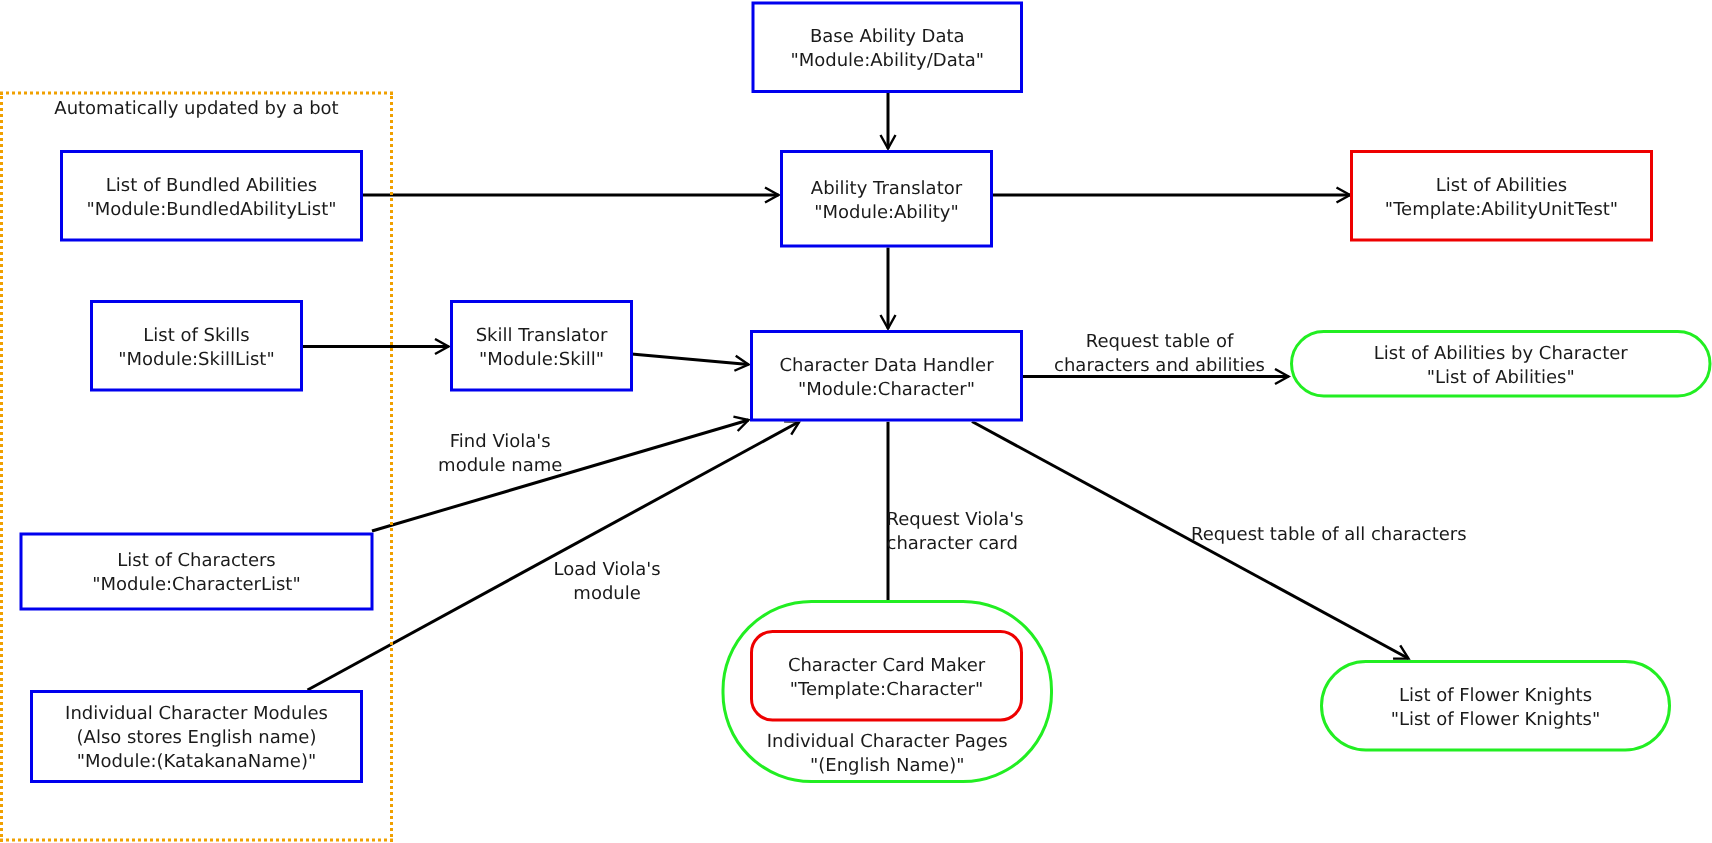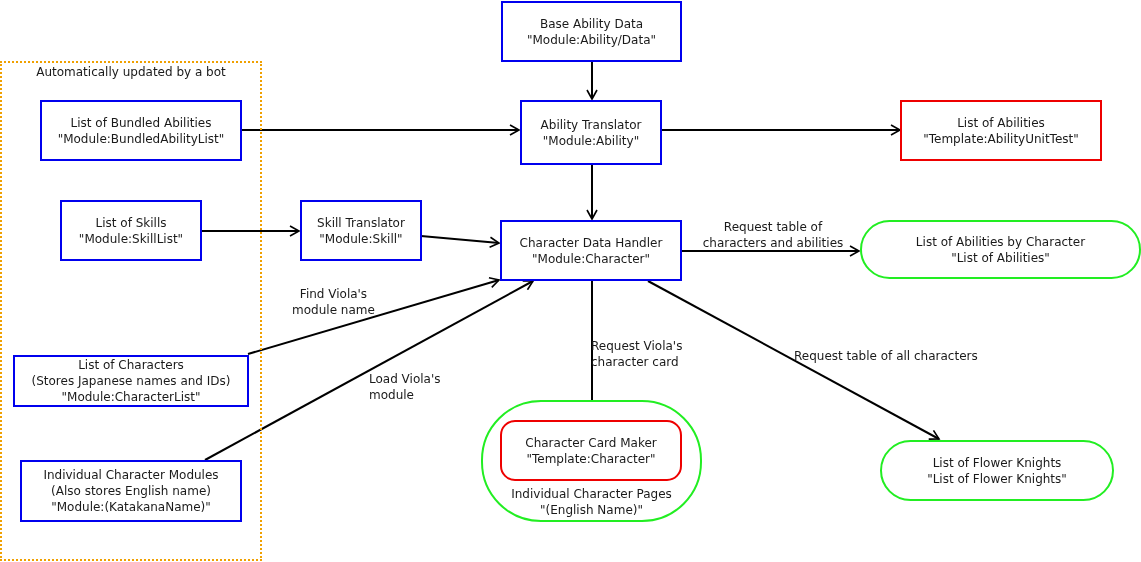--- a/index.html
+++ b/index.html
@@ -74,28 +74,27 @@
 <div class="node blue" style="left:300px; top:200px; width:122px; height:61px;">
   <span>Skill Translator</span>
   <span>"Module:Skill"</span>
 </div>
 
 <div class="node blue" style="left:500px; top:220px; width:182px; height:61px;">
   <span>Character Data Handler</span>
   <span>"Module:Character"</span>
 </div>
 
-<div class="node pill" style="left:860px; top:220px; width:281px; height:59px;">
+<div class="node pill" style="left:860px; top:220px; width:281px; height:45px;">
   <span>List of Abilities by Character</span>
   <span>"List of Abilities"</span>
 </div>
 
 <div class="node blue" style="left:13px; top:355px; width:236px; height:52px;">
   <span>List of Characters</span>
-  <span>(Stores Japanese names and IDs)</span>
   <span>"Module:CharacterList"</span>
 </div>
 
 <div class="node blue" style="left:20px; top:460px; width:222px; height:62px;">
   <span>Individual Character Modules</span>
   <span>(Also stores English name)</span>
   <span>"Module:(KatakanaName)"</span>
 </div>
 
 <div class="node pill" style="left:481px; top:400px; width:221px; height:122px; border-radius:60px; justify-content:flex-end; padding-bottom:2px;">
@@ -115,21 +114,21 @@
 <div class="elabel" style="left:693px; top:219px; width:160px;">
   <span class="line">Request table of</span>
   <span class="line">characters and abilities</span>
 </div>
 
 <div class="elabel" style="left:276px; top:286px; width:115px;">
   <span class="line">Find Viola's</span>
   <span class="line">module name</span>
 </div>
 
-<div class="elabel left" style="left:369px; top:371px;">
+<div class="elabel left" style="left:369px; top:371px;text-align:center;">
   <span class="line">Load Viola's</span>
   <span class="line">module</span>
 </div>
 
 <div class="elabel left" style="left:591px; top:338px;">
   <span class="line">Request Viola's</span>
   <span class="line">character card</span>
 </div>
 
 <div class="elabel left" style="left:794px; top:348px;">

